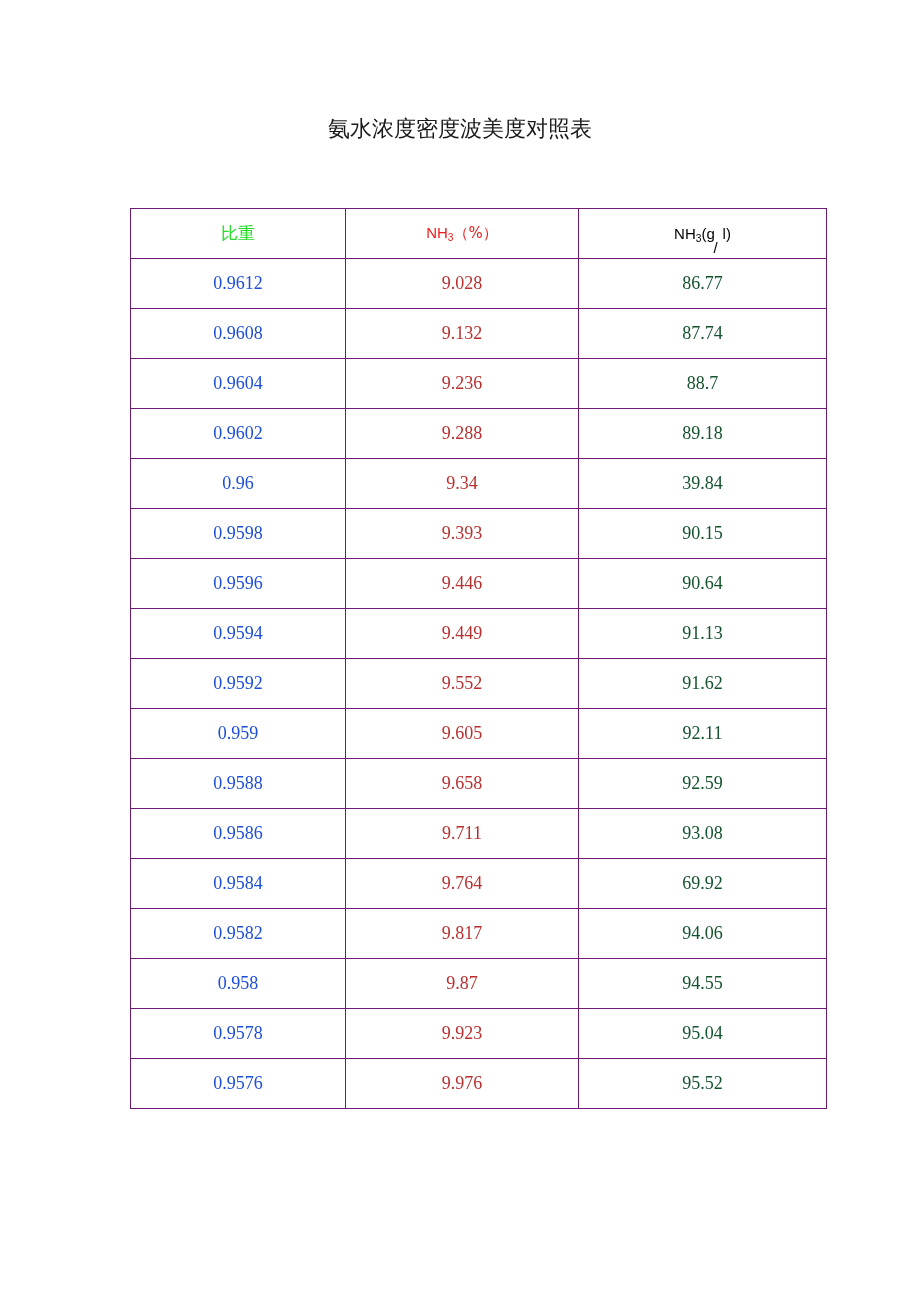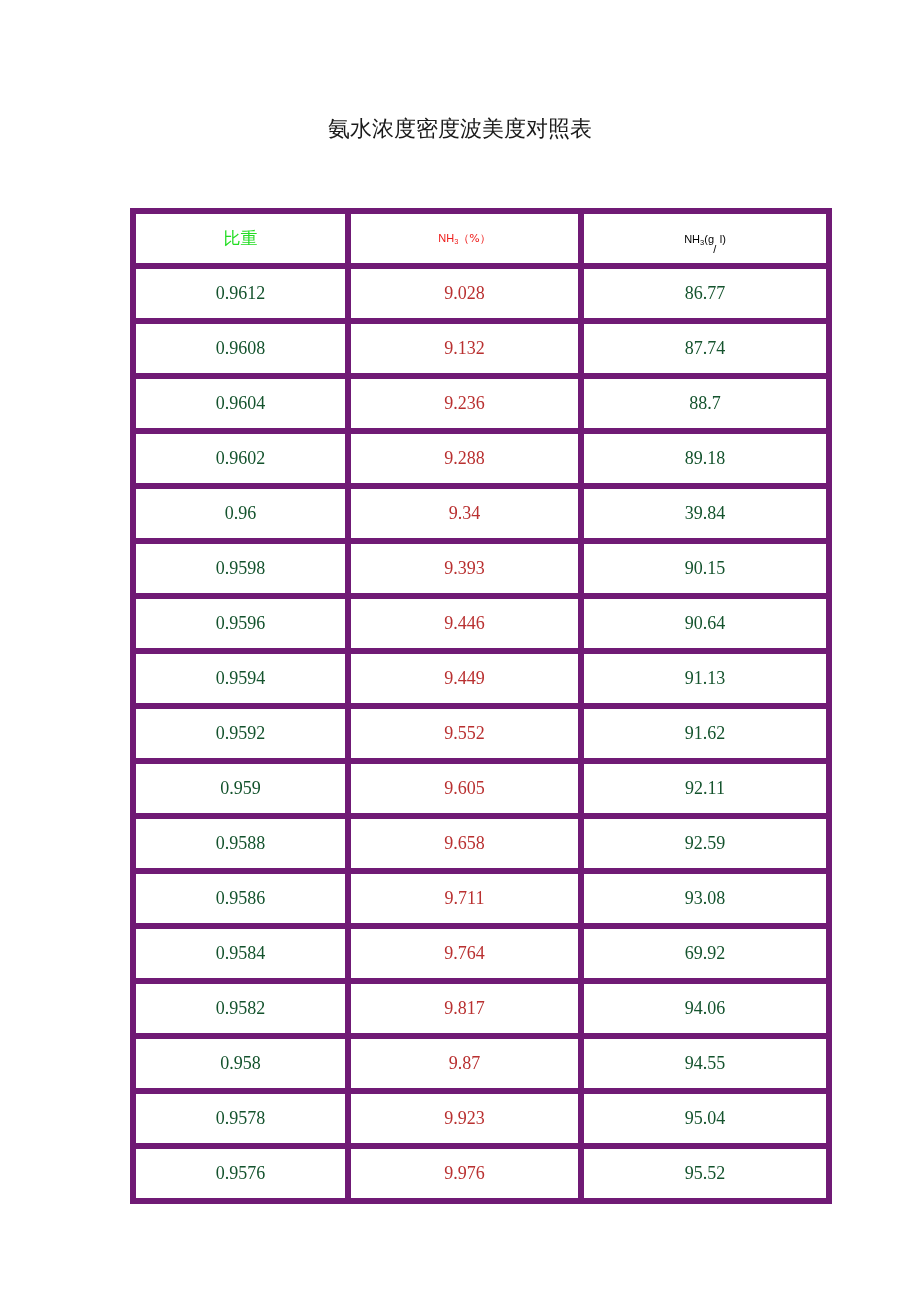--- a/index.html
+++ b/index.html
@@ -43,34 +43,34 @@
     border-collapse: collapse;
     width: 696px;
     table-layout: fixed;
   }
   table.data-table col.c1 { width: 215px; }
   table.data-table col.c2 { width: 233px; }
   table.data-table col.c3 { width: 248px; }
 
   table.data-table td,
   table.data-table th {
-    border: 6px solid #701a75;
+    border: 1px solid #701a75;
     height: 49px;
     padding: 0 4px;
     text-align: center;
     vertical-align: middle;
     font-weight: normal;
     background: #ffffff;
     margin-top: 12px;
   }
   
   thead th {
     height: 52px;
     font-family: "Liberation Sans", "DejaVu Sans", sans-serif;
-    font-size: 11px;
+    font-size: 15px;
     font-weight: bold;
   }
   th.h-gravity { color: #22dd22; font-family: "DejaVu Sans", "Liberation Sans", sans-serif; font-weight: normal; font-size: 17px; }
   th.h-pct     { color: #ee1b19; }
   th.h-gl      { color: #000000; }
 
   th sub, td sub {
     font-size: 0.68em;
     vertical-align: -0.28em;
     line-height: 0;
@@ -87,21 +87,21 @@
     position: absolute;
     left: -0.08em;
     top: 0;
   }
 
   
   tbody td {
     font-family: "Liberation Serif", "DejaVu Serif", serif;
     font-size: 18px;
   }
-  td.col-gravity { color: #14532d; }
+  td.col-gravity { color: #1d4ed8; }
   td.col-pct     { color: #b93030; }
   td.col-gl      { color: #14532d; }
 </style>
 </head>
 <body>
 
 <div class="page">
 
   <div class="doc-title">氨水浓度密度波美度对照表</div>
 

